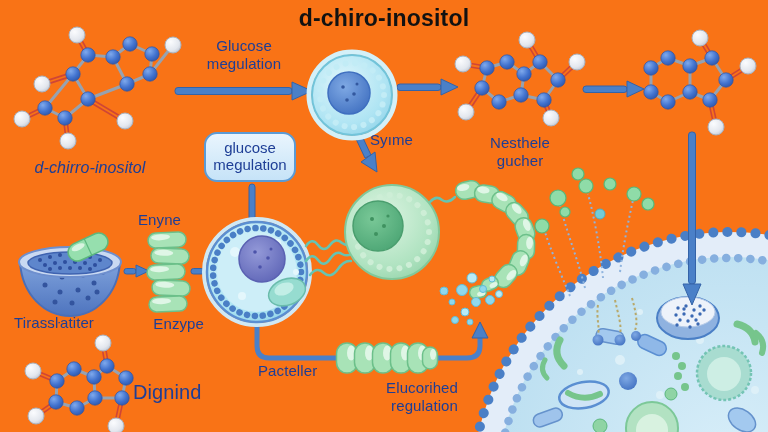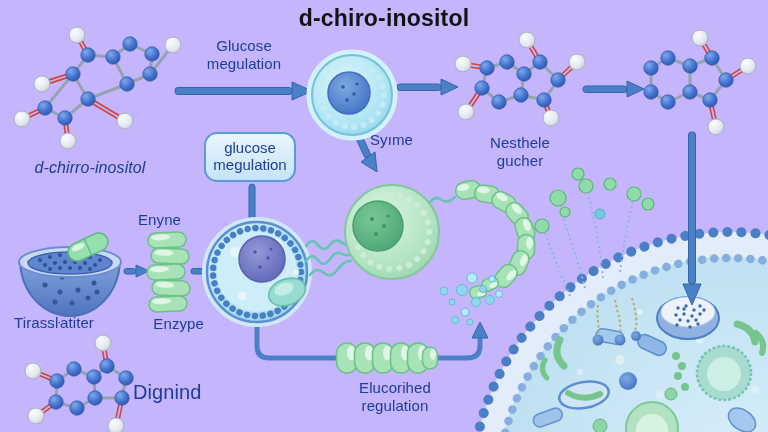--- a/index.html
+++ b/index.html
@@ -1,32 +1,32 @@
 <!DOCTYPE html>
 <html><head>
 <meta charset="utf-8">
 <style>
   html,body{margin:0;padding:0;background:#ffffff;}
-  .stage{position:relative;width:768px;height:432px;background:#c4b5fd;overflow:hidden;
+  .stage{position:relative;width:768px;height:432px;background:#f97316;overflow:hidden;
          font-family:"Liberation Sans",sans-serif;}
   .stage svg{position:absolute;left:0;top:0;}
   .lbl{position:absolute;color:#1e3e96;font-size:15px;line-height:1.18;letter-spacing:.1px;}
   .title{position:absolute;left:0;right:0;top:5px;text-align:center;color:#121212;
          font-size:23px;font-weight:bold;letter-spacing:.2px;}
   .l-mol1{left:20px;top:159px;width:140px;text-align:center;font-size:16px;font-style:italic;}
   .l-arrglu{left:196px;top:37px;width:96px;text-align:center;}
   .l-syime{left:370px;top:131px;width:80px;}
   .l-nesthele{left:477px;top:134px;width:86px;text-align:center;}
   .l-clacal{left:697px;top:170px;width:66px;text-align:center;}
   .l-enyne{left:138px;top:211px;width:62px;text-align:left;}
   .l-enzype{left:134px;top:315px;width:70px;text-align:right;}
   .l-dish{left:14px;top:314px;width:118px;text-align:left;}
   .l-dignind{left:133px;top:381px;width:80px;font-size:20px;}
   .l-pacteller{left:258px;top:362px;width:80px;}
-  .l-elucorihed{left:343px;top:379px;width:104px;text-align:center;}
+  .l-elucorihed{left:354px;top:379px;width:104px;text-align:right;}
   .gbox{position:absolute;left:204px;top:132px;width:92px;box-sizing:border-box;
         border:2px solid #5b9bd5;border-radius:13px;padding:5px 2px 6px 2px;
         background:linear-gradient(#e9f5fd,#c6e3f8);color:#1e3e96;font-size:15px;
         line-height:1.15;text-align:center;}
 </style>
 </head>
 <body>
 
 <div class="stage">
 
@@ -551,15 +551,16 @@
 <div class="title">d-chiro-inositol</div>
 <div class="lbl l-mol1">d-chirro-inositol</div>
 <div class="lbl l-arrglu">Glucose megulation</div>
 <div class="gbox">glucose megulation</div>
 <div class="lbl l-syime">Syıme</div>
 <div class="lbl l-nesthele">Nesthele gucher</div>
 <div class="lbl l-enyne">Enyne</div>
 <div class="lbl l-enzype">Enzype</div>
 <div class="lbl l-dish">Tirassŀatiter</div>
 <div class="lbl l-dignind">Dignind</div>
+<div class="lbl l-pacteller">Pacteller</div>
 <div class="lbl l-elucorihed">Elucorihed regulation</div>
 
 </div>
 
 </body></html>

